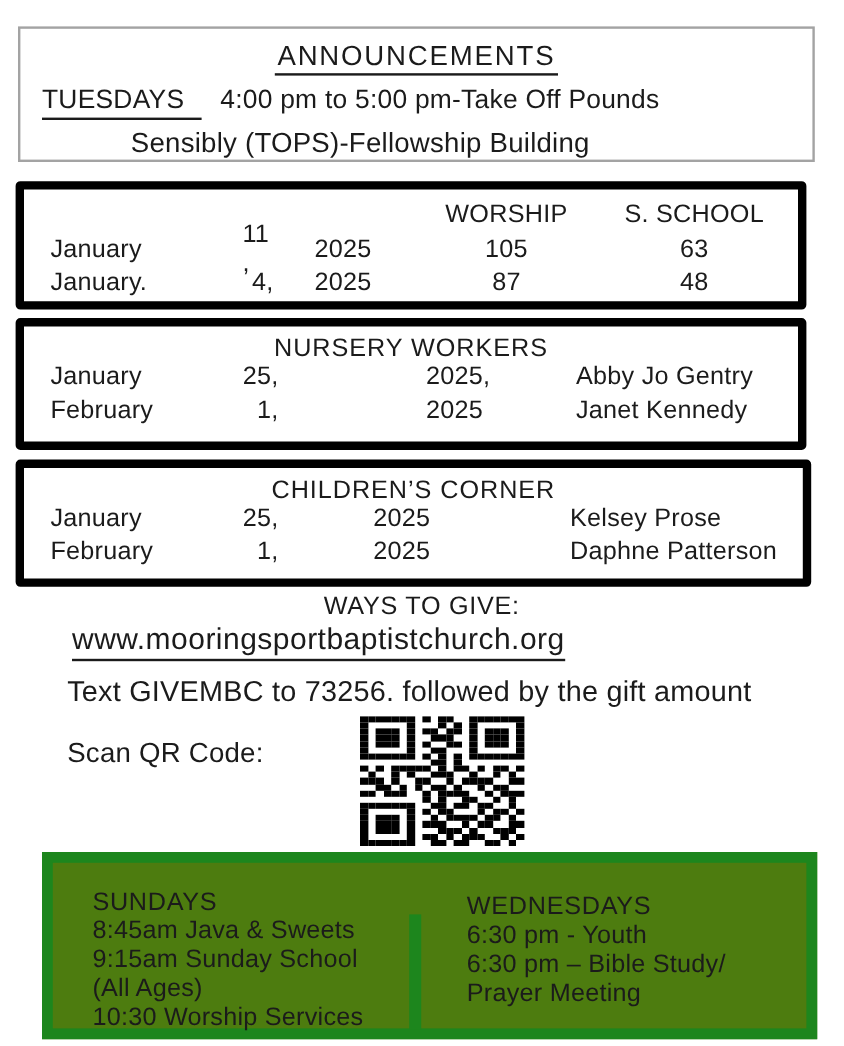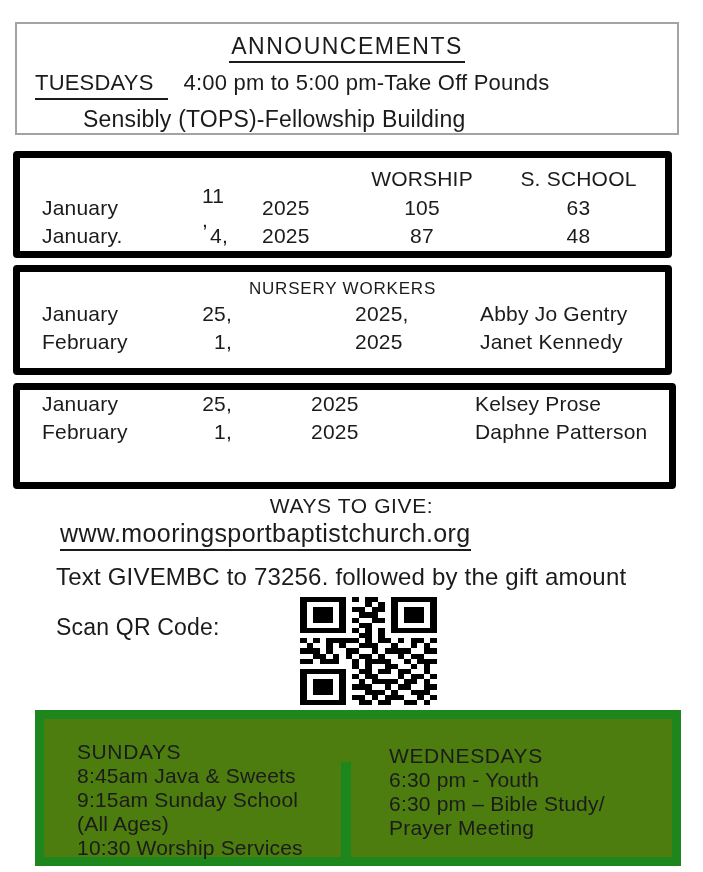--- a/index.html
+++ b/index.html
@@ -11,36 +11,36 @@
   [data-bind]{white-space:pre-wrap;}
   .abs{position:absolute;}
 
   
   .box1{left:15px;top:22px;width:664px;height:113px;border:2px solid #a3a3a3;box-sizing:border-box;}
   .box1-title-wrap{text-align:center;padding-top:9px;}
   .box1-title{display:inline-block;font-size:23px;letter-spacing:1.5px;border-bottom:2px solid #1b1b1b;padding:0 2px 1px 2px;}
   .box1-row{display:flex;align-items:flex-start;margin-top:7px;}
   .tuesdays{margin-left:18px;font-size:22px;border-bottom:2px solid #1b1b1b;padding-right:14px;padding-bottom:2px;}
   .tues-text{margin-left:16px;font-size:22px;}
-  .box1-line2{margin-left:66px;margin-top:6px;font-size:23px;}
+  .box1-line2{margin-left:92px;margin-top:6px;font-size:23px;}
 
   
   .thick{border:7px solid #000;box-sizing:border-box;border-radius:4px;}
   .box2{left:13px;top:151px;width:659px;height:107px;}
   .box3{left:13px;top:265px;width:659px;height:110px;}
   .box4{left:13px;top:383px;width:663px;height:106px;}
 
   .att-grid{display:grid;grid-template-columns:160px 30px 30px 90px 140px 1fr;
     padding:6px 0 0 22px;font-size:21px;}
   .att-grid .hrow{height:30px;display:flex;align-items:center;}
   .att-grid .rrow{height:28px;display:flex;align-items:center;}
   .c-r{justify-content:flex-end;padding-right:4px;}
   .c-c{justify-content:center;}
 
-  .sec-title{ text-align:center;font-size:17px;letter-spacing:.8px;padding-top:7px;height:28px;box-sizing:border-box;}
+  .sec-title{ text-align:center;font-size:21px;letter-spacing:.8px;padding-top:7px;height:28px;box-sizing:border-box;}
   .nur-grid{display:grid;grid-template-columns:160px 34px 119px 105px 20px 1fr;padding-left:22px;font-size:21px;}
   .chi-grid{display:grid;grid-template-columns:160px 34px 75px 105px 59px 1fr;padding-left:22px;font-size:21px;}
   .nur-grid .rrow,.chi-grid .rrow{height:28px;display:flex;align-items:center;}
 
   
   .ways-title{left:0;top:494px;width:703px;text-align:center;font-size:21px;letter-spacing:.6px;}
   .website{left:60px;top:519px;font-size:25px;border-bottom:2px solid #1b1b1b;padding-bottom:1px;letter-spacing:.4px;}
   .give-line{left:56px;top:563px;font-size:24px;}
   .qr-label{left:56px;top:614px;font-size:23px;}
   .qr{left:300px;top:597px;width:137px;height:108px;display:grid;
@@ -108,20 +108,21 @@
       <div class="rrow" data-bind="nursery.rows.1.month">February</div>
       <div class="rrow c-r" data-bind="nursery.rows.1.day">1,</div>
       <div class="rrow"></div>
       <div class="rrow" data-bind="nursery.rows.1.year">2025</div>
       <div class="rrow"></div>
       <div class="rrow" data-bind="nursery.rows.1.name">Janet Kennedy</div>
     </div>
   </div>
 
   <div class="abs thick box4">
+    <div class="sec-title" data-bind="children.title">CHILDREN’S CORNER</div>
     <div class="chi-grid">
       <div class="rrow" data-bind="children.rows.0.month">January</div>
       <div class="rrow c-r" data-bind="children.rows.0.day">25,</div>
       <div class="rrow"></div>
       <div class="rrow" data-bind="children.rows.0.year">2025</div>
       <div class="rrow"></div>
       <div class="rrow" data-bind="children.rows.0.name">Kelsey Prose</div>
 
       <div class="rrow" data-bind="children.rows.1.month">February</div>
       <div class="rrow c-r" data-bind="children.rows.1.day">1,</div>

